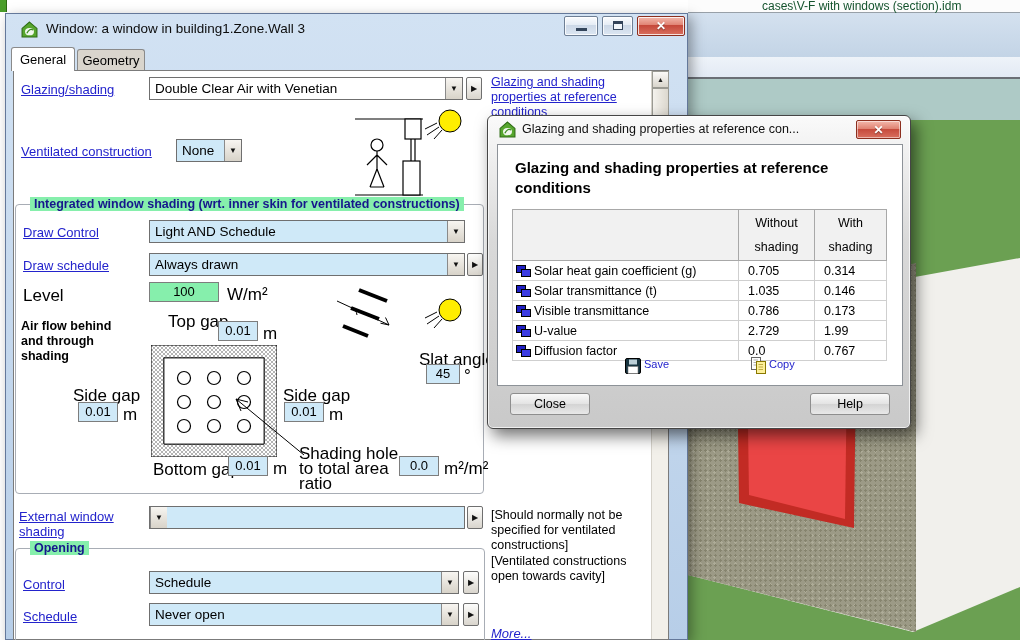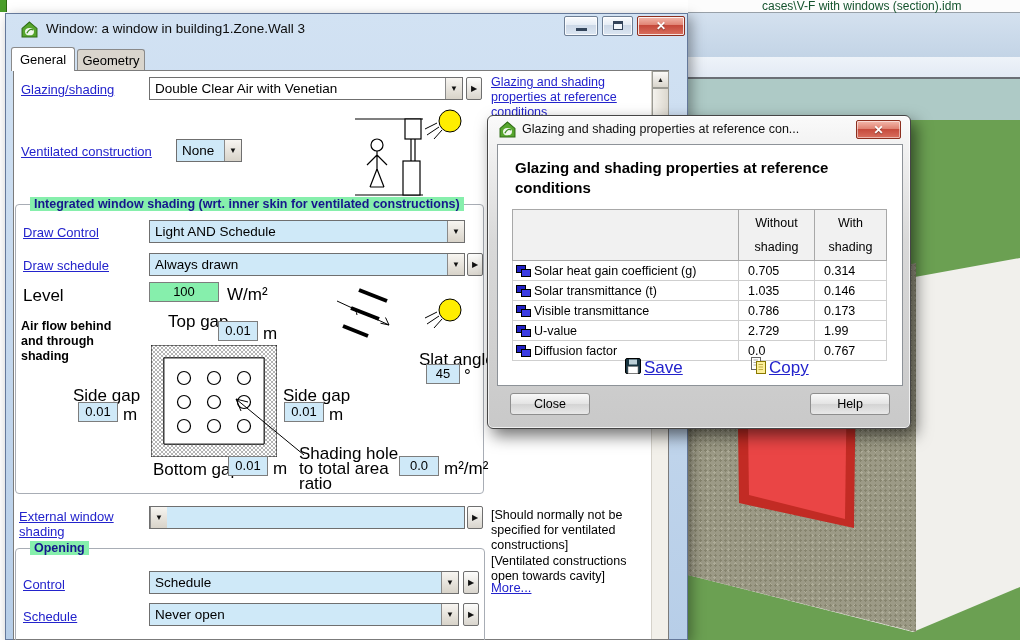--- a/index.html
+++ b/index.html
@@ -80,21 +80,21 @@
   .ppanel { position:absolute; left:9px; top:28px; width:406px; height:242px; background:#fff; border:1px solid #8d9298; }
   .pheading { position:absolute; left:17px; top:13px; width:352px; font-weight:bold; font-size:15px; line-height:20px; color:#000; }
   .ptable { position:absolute; left:14px; top:64px; border-collapse:collapse; table-layout:fixed; font-size:12.5px; border:1px solid #808080; }
   .ptable th { background:#f1f1f1; height:28px; font-weight:normal; text-align:center; border:1px solid #a8a8a8; line-height:24px;margin-left:40px; }
   .ptable td { height:20px; border:1px solid #cfcfcf; border-top:none; padding:0; white-space:nowrap; overflow:hidden; }
   .ptable td.c1 { padding-left:3px; }
   .ptable td.cv { padding-left:9px; }
   .objicon { position:relative; display:inline-block; width:15px; height:12px; margin-right:3px; vertical-align:-2px; }
   .objicon::before { content:""; position:absolute; left:0; top:0; width:8px; height:6px; background:#1f1fc4; border:1px solid #000; }
   .objicon::after  { content:""; position:absolute; left:5px; top:4px; width:8px; height:6px; background:#3a3ae2; border:1px solid #000; }
-  .plink { position:absolute; font-size:17px; color:#2323cc; text-decoration:underline; cursor:pointer; }
+  .plink { position:absolute; font-size:11px; color:#2323cc; cursor:pointer; }
   .pbtn { position:absolute; width:80px; height:22px; background:linear-gradient(#f9f9f9,#e4e4e4 48%,#d4d4d4 52%,#e8e8e8); border:1px solid #8e8e8e; border-radius:3px; font-size:12.5px; text-align:center; line-height:20px; color:#000; }
 </style>
 </head>
 <body>
 
 <div class="bg-topstrip"></div>
 <div class="bg-pathtext">cases\V-F with windows (section).idm</div>
 <div class="bg-sliver"></div>
 <div class="bg-band1"></div>
 <div class="bg-band2"></div>
@@ -278,21 +278,21 @@
     <span class="note" style="left:477px;top:483px;">[Ventilated constructions open towards cavity]</span>
 
     <a class="lnk" style="left:9px;top:538px;">Schedule</a>
     <div class="combo" style="left:135px;top:532px;width:310px;">
       <span class="ct">Never open</span>
       <span class="ca">▼</span>
     </div>
     <div class="sidebtn" style="left:449px;top:532px;">
         <span>▶</span>
       </div>
-    <a class="lnk" style="left:477px;top:509px;">More...</a>
+    <a class="lnk" style="left:477px;top:555px;font-style:italic;">More...</a>
 
     <div class="sbar">
       <div class="sbtn">▲</div>
       <div class="sthumb"></div>
     </div>
   </div>
 </div>
 
 <div class="dialog">
   <svg class="dlg-icon" viewBox="0 0 16 16">

